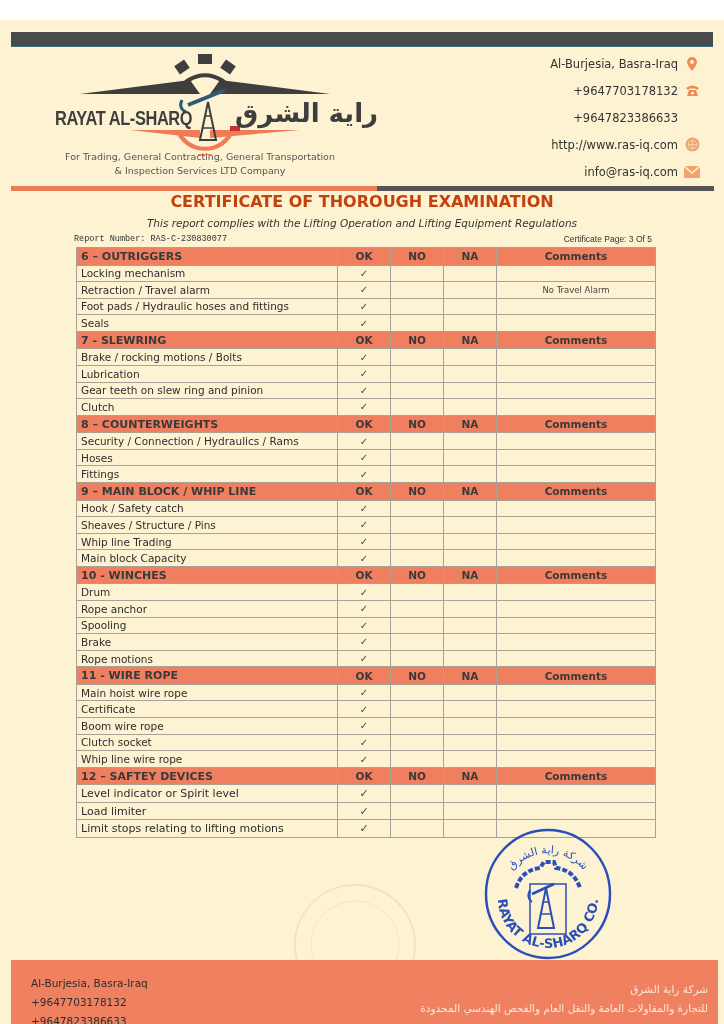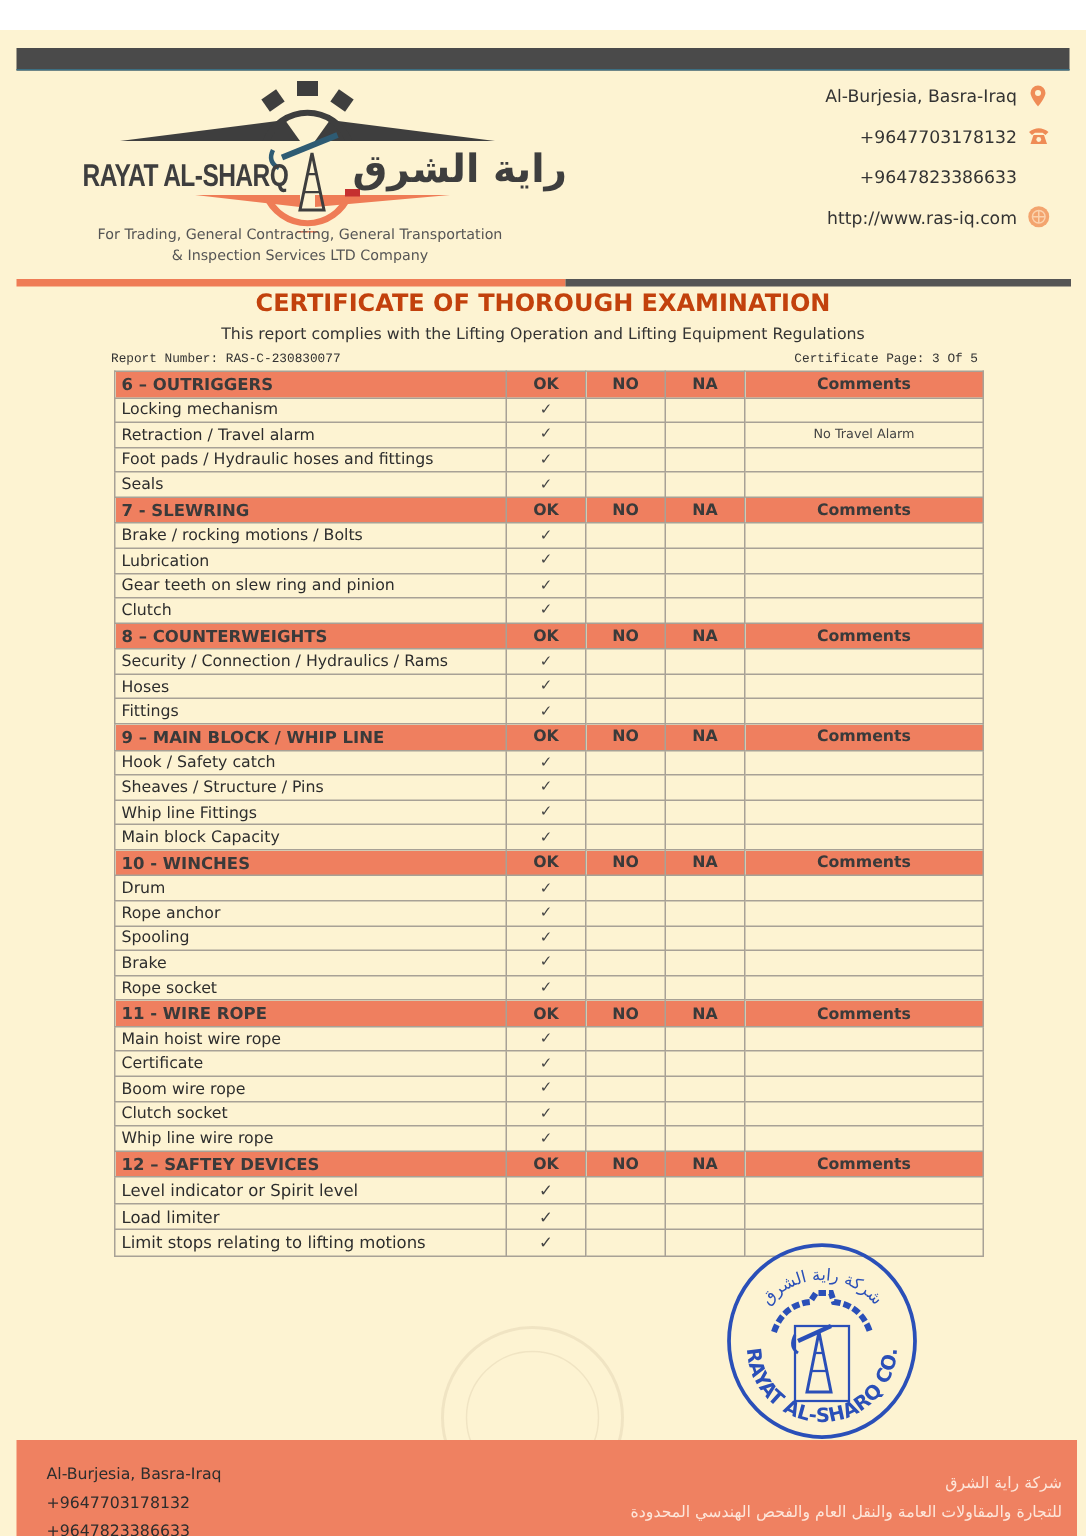--- a/index.html
+++ b/index.html
@@ -47,29 +47,29 @@
   }
   .divider-dark {
     position: absolute; left: 377px; top: 166px; width: 337px; height: 5px; background: #555;
   }
   .cert-title {
     position: absolute; left: 0; top: 172px; width: 724px; text-align: center;
     font-family: "DejaVu Sans", sans-serif; font-weight: bold; font-size: 16px; color: #c2410c;
   }
   .cert-sub {
     position: absolute; left: 0; top: 197px; width: 724px; text-align: center;
-    font-family: "DejaVu Sans", sans-serif; font-size: 10.5px; color: #333;
+    font-family: "DejaVu Sans", sans-serif; font-size: 10.5px; color: #333; font-style: italic;
   }
   .report-num {
     position: absolute; left: 74px; top: 214px;
     font-family: Liberation Mono, monospace; font-size: 8.5px; color: #333;
   }
   .cert-page {
     position: absolute; right: 72px; top: 214px;
-    font-family: Liberation Mono, monospace; font-size: 8.5px; color: #333;
+    font-family: Liberation Sans, sans-serif; font-size: 8.5px; color: #333;
   }
   
   table.exam {
     position: absolute; left: 76px; top: 227px; width: 579px;
     border-collapse: collapse; table-layout: fixed;
   }
   table.exam col.c-item { width: 261px; }
   table.exam col.c-ok { width: 53px; }
   table.exam col.c-no { width: 53px; }
   table.exam col.c-na { width: 53px; }
@@ -170,20 +170,29 @@
       <span>http://www.ras-iq.com</span>
       <span class="ic">
         <svg width="15" height="15" viewBox="0 0 15 15">
             <circle cx="7.5" cy="7.5" r="7" fill="#f3a46e"></circle>
             <circle cx="7.5" cy="7.5" r="4.2" fill="none" stroke="#fbd2ad" stroke-width="1"></circle>
             <line x1="3.3" y1="7.5" x2="11.7" y2="7.5" stroke="#fbd2ad" stroke-width="1"></line>
             <line x1="7.5" y1="3.3" x2="7.5" y2="11.7" stroke="#fbd2ad" stroke-width="1"></line>
           </svg>
       </span>
     </div>
+    <div class="contact-row">
+      <span>info@ras-iq.com</span>
+      <span class="ic">
+        <svg width="16" height="12" viewBox="0 0 16 12">
+            <rect x="0" y="0" width="16" height="12" fill="#f3a46e"></rect>
+            <path d="M0 0 L8 7 L16 0" fill="none" stroke="#fdf3d2" stroke-width="1.4"></path>
+          </svg>
+      </span>
+    </div>
   </div>
 
   <div class="divider-orange"></div>
   <div class="divider-dark"></div>
 
   <div class="cert-title">CERTIFICATE OF THOROUGH EXAMINATION</div>
   <div class="cert-sub">This report complies with the Lifting Operation and Lifting Equipment Regulations</div>
   <div class="report-num">Report Number: RAS-C-230830077</div>
   <div class="cert-page">Certificate Page: 3 Of 5</div>
 
@@ -309,21 +318,21 @@
           <td class="cm"></td>
         </tr>
         <tr>
           <td>Sheaves / Structure / Pins</td>
           <td class="ck">✓</td>
           <td class="ck"></td>
           <td class="ck"></td>
           <td class="cm"></td>
         </tr>
         <tr>
-          <td>Whip line Fittings</td>
+          <td>Whip line Trading</td>
           <td class="ck">✓</td>
           <td class="ck"></td>
           <td class="ck"></td>
           <td class="cm"></td>
         </tr>
         <tr>
           <td>Main block Capacity</td>
           <td class="ck">✓</td>
           <td class="ck"></td>
           <td class="ck"></td>
@@ -358,21 +367,21 @@
           <td class="cm"></td>
         </tr>
         <tr>
           <td>Brake</td>
           <td class="ck">✓</td>
           <td class="ck"></td>
           <td class="ck"></td>
           <td class="cm"></td>
         </tr>
         <tr>
-          <td>Rope socket</td>
+          <td>Rope motions</td>
           <td class="ck">✓</td>
           <td class="ck"></td>
           <td class="ck"></td>
           <td class="cm"></td>
         </tr>
         <tr class="sec">
           <td class="sec-title">11 - WIRE ROPE</td>
           <td class="h">OK</td>
           <td class="h">NO</td>
           <td class="h">NA</td>

